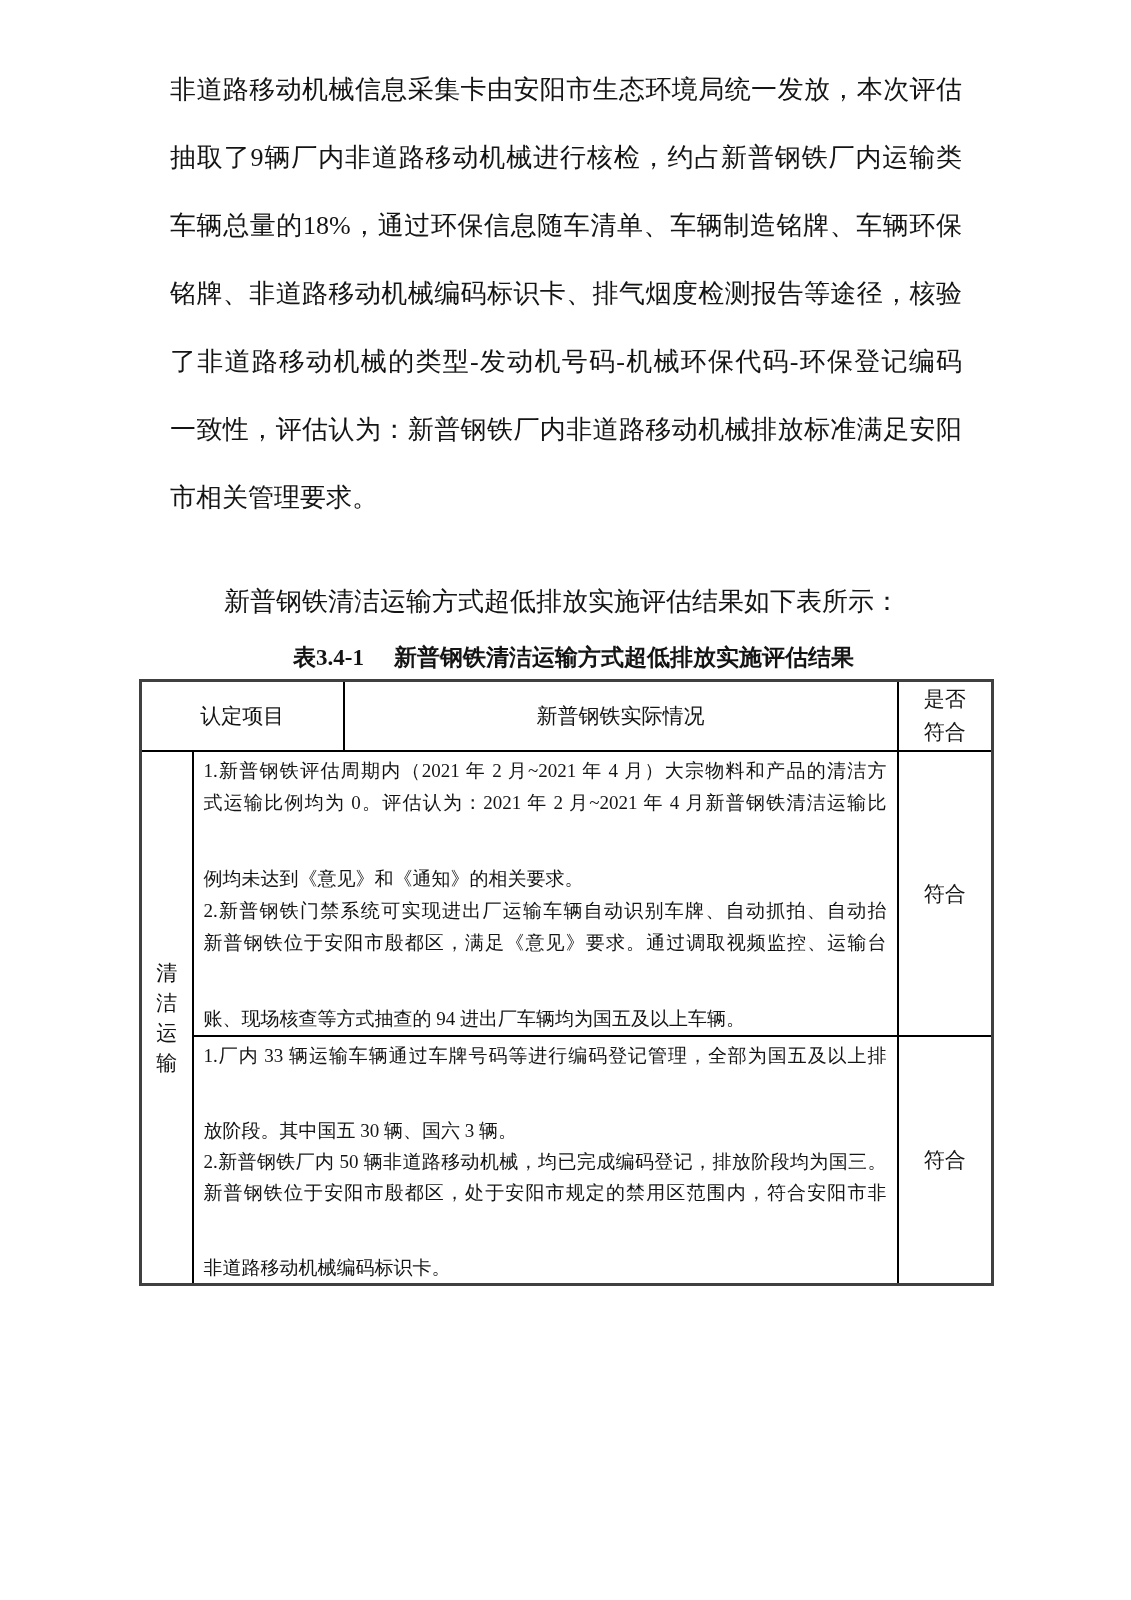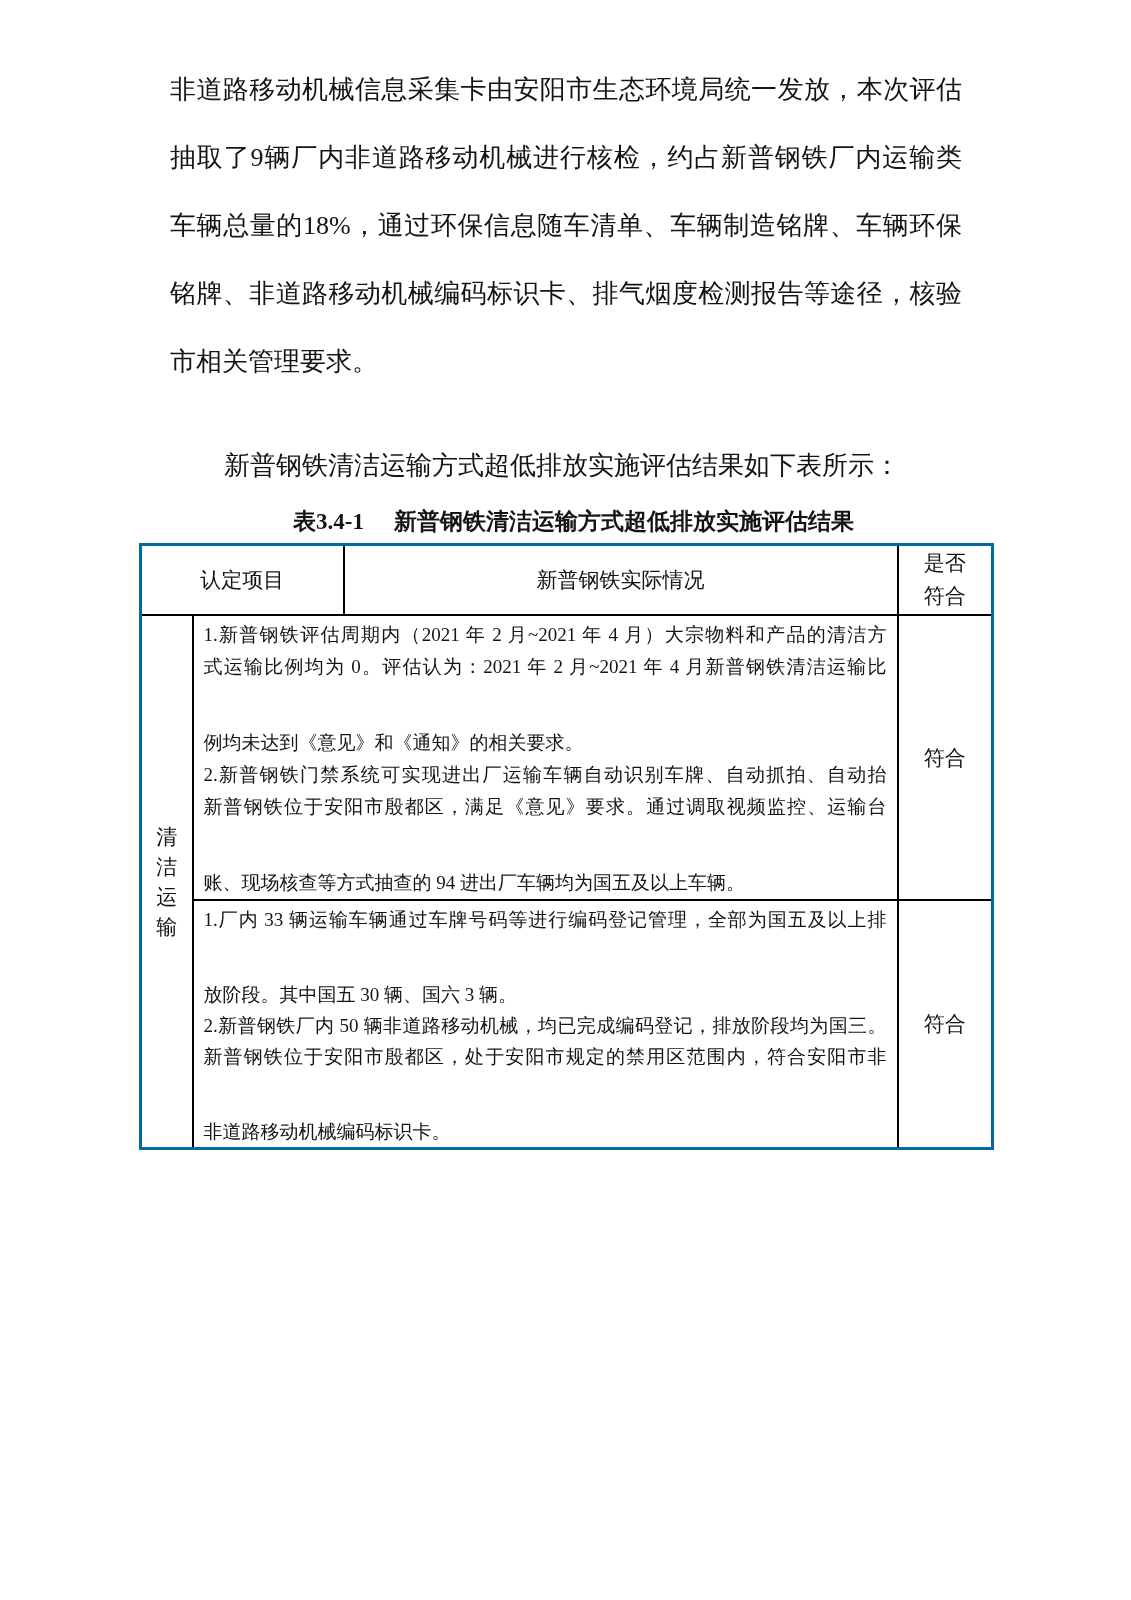--- a/index.html
+++ b/index.html
@@ -36,21 +36,21 @@
     font-weight:bold;
     font-size:23px;
     line-height:36px;
   }
   .caption .cap-label { margin-right:30px;margin-left:16px; }
   
   table.assess {
     border-collapse:collapse;
     table-layout:fixed;
     margin:3px 0 0 139px;
-    border:3px solid #0369a1;
+    border:3px solid #404040;
   }
   table.assess td { border:2px solid #000; box-sizing:border-box; }
   tr.hdr  { height:64px; }
   tr.row1 { height:195px; }
   tr.row2 { height:156px; }
   td.hcell {
     text-align:center; vertical-align:middle;
     font-size:21px;
   }
   td.conform-h div { line-height:33px; }
@@ -79,20 +79,22 @@
 </head>
 <body>
 
 <div class="page">
 
   <div class="p1">
     <div class="ln">非道路移动机械信息采集卡由安阳市生态环境局统一发放，本次评估</div>
     <div class="ln">抽取了9辆厂内非道路移动机械进行核检，约占新普钢铁厂内运输类</div>
     <div class="ln">车辆总量的18%，通过环保信息随车清单、车辆制造铭牌、车辆环保</div>
     <div class="ln">铭牌、非道路移动机械编码标识卡、排气烟度检测报告等途径，核验</div>
+    <div class="ln">了非道路移动机械的类型-发动机号码-机械环保代码-环保登记编码</div>
+    <div class="ln">一致性，评估认为：新普钢铁厂内非道路移动机械排放标准满足安阳</div>
     <div class="ln ns">市相关管理要求。</div>
   </div>
 
   <div class="p2">新普钢铁清洁运输方式超低排放实施评估结果如下表所示：</div>
 
   <div class="caption">
     <span class="cap-label">表3.4-1</span><span>新普钢铁清洁运输方式超低排放实施评估结果</span>
   </div>
 
   <table class="assess">

